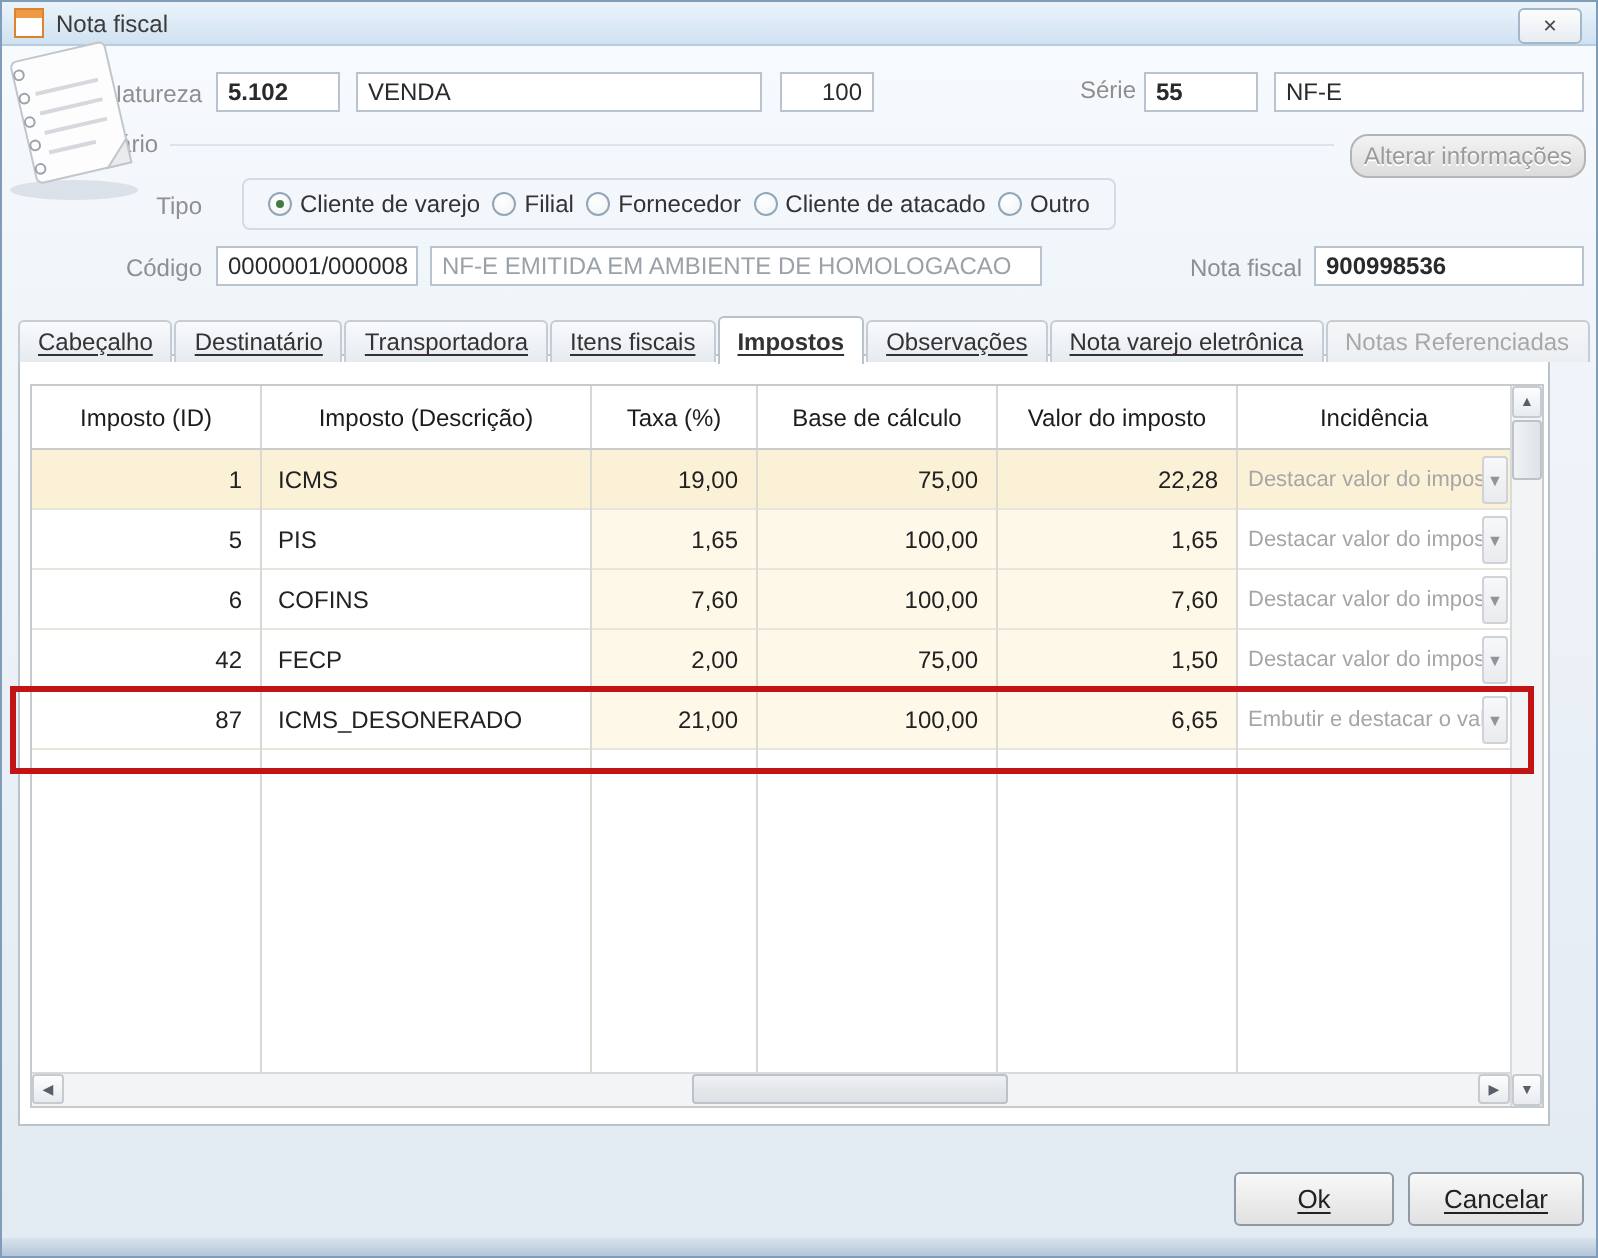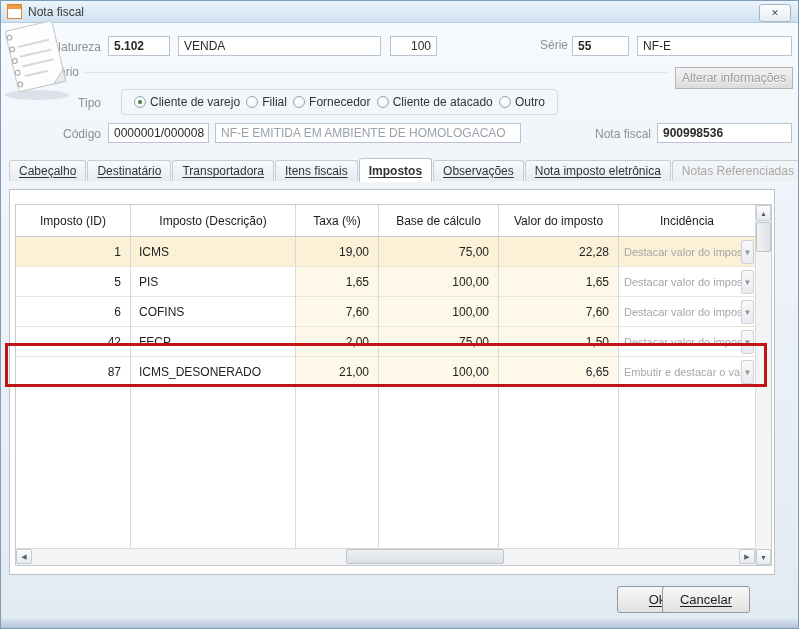--- a/index.html
+++ b/index.html
@@ -19,39 +19,39 @@
   
   .lbl{position:absolute;color:#8f8f8f;}
   .lbl.r{text-align:right;}
   .fld{position:absolute;height:20px;box-sizing:border-box;background:#fff;border:1px solid #b9c4d0;
        display:flex;align-items:center;padding:0 5px;color:#2a2a2a;}
   .fld.b{font-weight:bold;}
   .fld.end{justify-content:flex-end;}
   .fld.gray{color:#9aa1a8;}
   .group-line{position:absolute;height:1px;background:#dde4eb;}
   .dis-btn{position:absolute;left:674px;top:66px;width:118px;height:22px;box-sizing:border-box;
-       background:linear-gradient(180deg,#f3f3f3,#dcdcdc);border:1px solid #b4b4b4;border-radius:0;
+       background:linear-gradient(180deg,#f3f3f3,#dcdcdc);border:1px solid #b4b4b4;border-radius:9px;
        display:flex;align-items:center;justify-content:center;color:#9b9b9b;text-shadow:0 1px 0 #fff;}
   .radio-box{position:absolute;left:120px;top:88px;width:437px;height:26px;box-sizing:border-box;
        border:1px solid #d5dbe2;border-radius:4px;display:flex;align-items:center;
        justify-content:space-between;padding:0 12px;}
   .radio{display:flex;align-items:center;gap:4px;color:#333;white-space:nowrap;}
   .rdot{width:12px;height:12px;border-radius:50%;border:1px solid #92a6b9;box-sizing:border-box;
        background:radial-gradient(circle at 35% 30%,#fff,#eef2f5);position:relative;flex:none;}
   .rdot.on::after{content:"";position:absolute;left:3px;top:3px;width:4px;height:4px;border-radius:50%;background:#447a44;}
   
   .tabs{position:absolute;left:8px;top:157px;height:23px;display:flex;align-items:flex-end;gap:1px;z-index:3;}
   .tab{height:21px;line-height:21px;padding:0 9px;box-sizing:border-box;
        background:linear-gradient(180deg,#f8fafc,#e6ebf0);border:1px solid #c5ccd4;border-bottom:none;
        border-radius:3px 3px 0 0;color:#333;text-decoration:underline;text-underline-offset:2px;cursor:default;white-space:nowrap;}
   .tab.active{height:24px;line-height:24px;margin-bottom:-1px;background:#fff;font-weight:bold;
        border-color:#b9c1c9;z-index:5;position:relative;}
   .tab.disabled{color:#a8a8a8;text-decoration:none;background:linear-gradient(180deg,#f4f6f8,#eceff2);}
   
-  .panel{position:absolute;left:8px;top:188px;width:766px;height:386px;box-sizing:border-box;
+  .panel{position:absolute;left:8px;top:176px;width:766px;height:386px;box-sizing:border-box;
        background:#fff;border:1px solid #bac2ca;z-index:2;}
   .grid-box{position:absolute;left:5px;top:14px;width:757px;height:362px;box-sizing:border-box;border:1px solid #c6cacd;background:#fff;}
   .ghead{position:absolute;left:0;top:0;width:739px;height:32px;display:flex;border-bottom:1px solid #caccce;box-sizing:border-box;background:#fff;}
   .hcell{display:flex;align-items:center;justify-content:center;box-sizing:border-box;border-right:1px solid #d6d8da;color:#1c1c1c;}
   .gbody{position:absolute;left:0;top:32px;width:739px;height:311px;background:#fff;overflow:hidden;}
   .col-line{position:absolute;top:0;bottom:0;width:1px;background:#dad9d2;z-index:6;}
   .grow{display:flex;height:30px;border-bottom:1px solid #e8e5dd;box-sizing:border-box;position:relative;z-index:2;}
   .cell{display:flex;align-items:center;box-sizing:border-box;height:100%;}
   .c-id{width:115px;justify-content:flex-end;padding-right:10px;}
   .c-desc{width:165px;padding-left:8px;}
@@ -79,21 +79,21 @@
       background:linear-gradient(180deg,#eef0f2,#dde1e5);border:1px solid #bcc2c9;border-radius:2px;}
   
   .annotation{position:absolute;left:4px;top:342px;width:762px;height:44px;box-sizing:border-box;
       border:3px solid #c21414;z-index:30;pointer-events:none;}
   
   .btn{position:absolute;top:585px;height:27px;box-sizing:border-box;
       background:linear-gradient(180deg,#f8f8f8,#e1e1e1);border:1px solid #8f9aa6;border-radius:3px;
       display:flex;align-items:center;justify-content:center;font-size:13px;color:#222;
       text-decoration:underline;text-underline-offset:2px;cursor:default;}
   .btn-ok{left:616px;width:80px;}
-  .btn-cancel{left:661px;width:88px;text-align:center;}
+  .btn-cancel{left:703px;width:88px;text-align:center;}
   .bottom-band{position:absolute;left:0;bottom:0;width:100%;height:9px;
       background:linear-gradient(180deg,#d8e3ee,#b4c5d8);}
   .notepad{position:absolute;left:-4px;top:16px;z-index:4;}
 </style>
 </head>
 <body>
 
 <div id="win">
 
   <div class="titlebar">
@@ -163,21 +163,21 @@
   <span class="lbl r" style="left:592px;top:126px;width:58px;">Nota fiscal</span>
   <div class="fld b" style="left:656px;top:122px;width:135px;">900998536</div>
 
   <div class="tabs">
     <span class="tab">Cabeçalho</span>
     <span class="tab">Destinatário</span>
     <span class="tab">Transportadora</span>
     <span class="tab">Itens fiscais</span>
     <span class="tab active">Impostos</span>
     <span class="tab">Observações</span>
-    <span class="tab">Nota imposto eletrônica</span>
+    <span class="tab">Nota varejo eletrônica</span>
     <span class="tab disabled">Notas Referenciadas</span>
   </div>
 
   <div class="panel">
     <div class="grid-box">
 
       <div class="ghead">
         <span class="hcell c-id" style="justify-content:center;padding:0;">Imposto (ID)</span>
         <span class="hcell c-desc" style="justify-content:center;padding:0;">Imposto (Descrição)</span>
         <span class="hcell c-taxa" style="justify-content:center;padding:0;">Taxa (%)</span>

